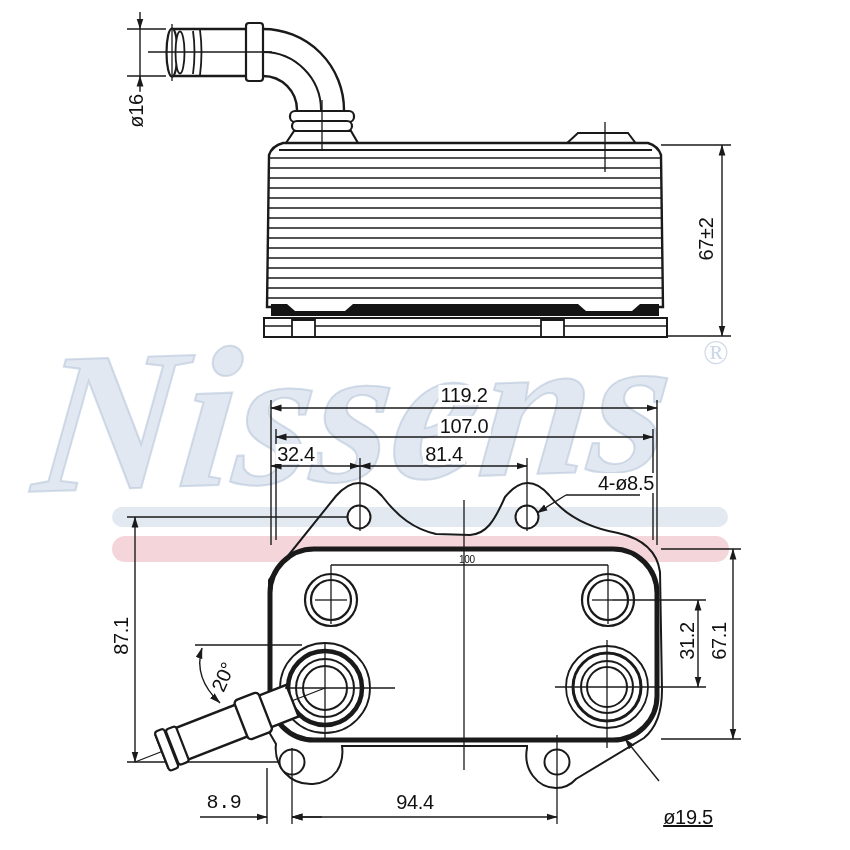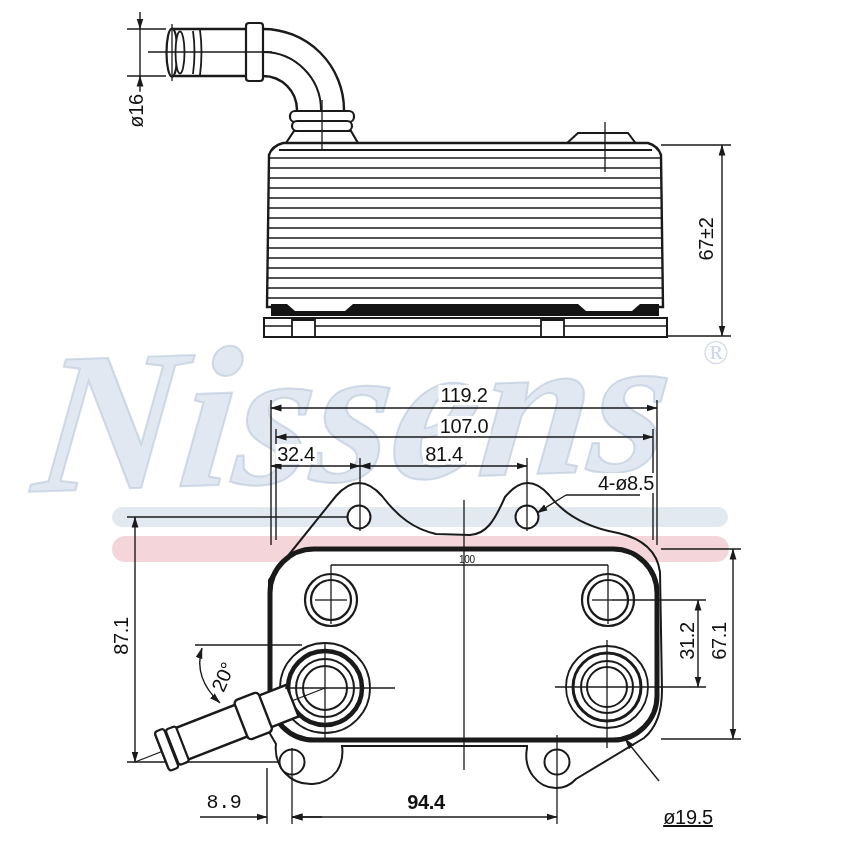--- a/index.html
+++ b/index.html
@@ -222,16 +222,16 @@
 <div class="dim" style="left:464px;top:426px;">107.0</div>
 <div class="dim" style="left:296px;top:454px;">32.4</div>
 <div class="dim" style="left:444px;top:454px;">81.4</div>
 <div class="dim" style="left:626px;top:483px;">4-ø8.5</div>
 <div class="dim tiny nobg" style="left:467px;top:560px;">100</div>
 <div class="dim rot" style="left:121px;top:636px;">87.1</div>
 <div class="dim ang" style="left:223px;top:677px;">20°</div>
 <div class="dim rot" style="left:687px;top:641px;">31.2</div>
 <div class="dim rot" style="left:719px;top:641px;">67.1</div>
 <div class="dim" style="left:224px;top:803px;font-family:Liberation Mono, monospace;">8.9</div>
-<div class="dim" style="left:426px;top:802px;font-weight:bold;">94.4</div>
+<div class="dim" style="left:415px;top:802px;">94.4</div>
 <div class="dim" style="left:688px;top:817px;text-decoration:underline;">ø19.5</div>
 
 </div>
 
 </body></html>

